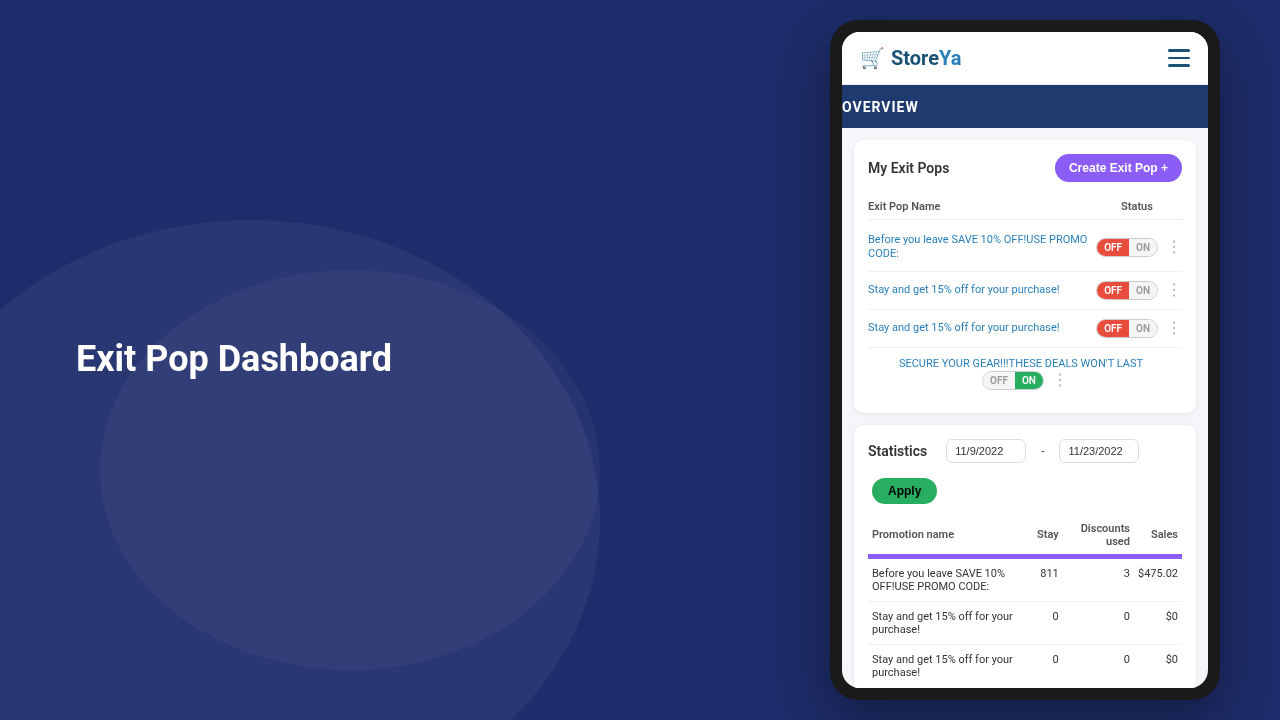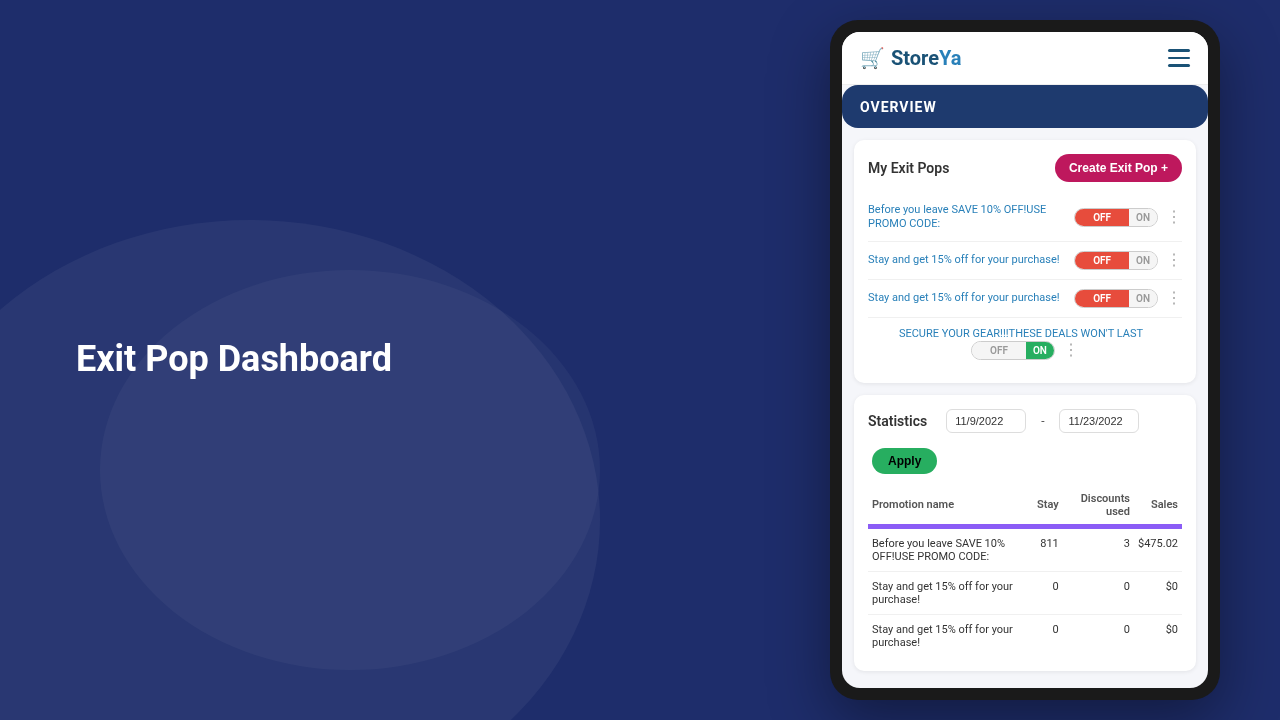--- a/index.html
+++ b/index.html
@@ -109,23 +109,22 @@
       display: block;
       width: 22px;
       height: 2.5px;
       background: #1a5276;
       border-radius: 2px;
     }
 
     
     .overview-bar {
       background: #1e3a6e;
-      padding: 12px 18px;
+      padding: 12px 0;
       flex-shrink: 0;
-      border-radius: 16px;
     }
     .overview-bar-text {
       color: #ffffff;
       font-size: 14px;
       font-weight: 700;
       letter-spacing: 1px;
     }
 
     
     .screen-content {
@@ -152,21 +151,21 @@
       align-items: center;
       justify-content: space-between;
       margin-bottom: 12px;
     }
     .exit-pops-title {
       font-size: 14px;
       font-weight: 600;
       color: #333;
     }
     .create-btn {
-      background: #be185d;
+      background: #8b5cf6;
       color: #fff;
       border: none;
       border-radius: 20px;
       padding: 7px 14px;
       font-size: 12px;
       font-weight: 600;
       cursor: pointer;
       white-space: nowrap;
     }
 
@@ -215,21 +214,21 @@
     }
     .toggle-track {
       display: flex;
       border-radius: 12px;
       overflow: hidden;
       border: 1px solid #ccc;
       font-size: 10px;
       font-weight: 600;
     }
     .toggle-off {
-      padding: 3px 18px;
+      padding: 3px 7px;
       cursor: pointer;
     }
     .toggle-on {
       padding: 3px 7px;
       cursor: pointer;
     }
     .toggle-off.active {
       background: #e74c3c;
       color: #fff;
     }
@@ -350,20 +349,24 @@
     </div>
 
     <div class="screen-content">
 
       <div class="card">
         <div class="exit-pops-header">
           <span class="exit-pops-title">My Exit Pops</span>
           <button class="create-btn">Create Exit Pop +</button>
         </div>
 
+        <div class="table-header">
+          <span class="table-header-name">Exit Pop Name</span>
+          <span class="table-header-status">Status</span>
+        </div>
 
         <div class="exit-pop-row">
           <span class="exit-pop-name">Before you leave SAVE 10% OFF!USE PROMO CODE:</span>
           <div class="toggle-control">
             <div class="toggle-track">
               <span class="toggle-off active">OFF</span>
               <span class="toggle-on inactive">ON</span>
             </div>
             <span class="more-icon">⋮</span>
           </div>

